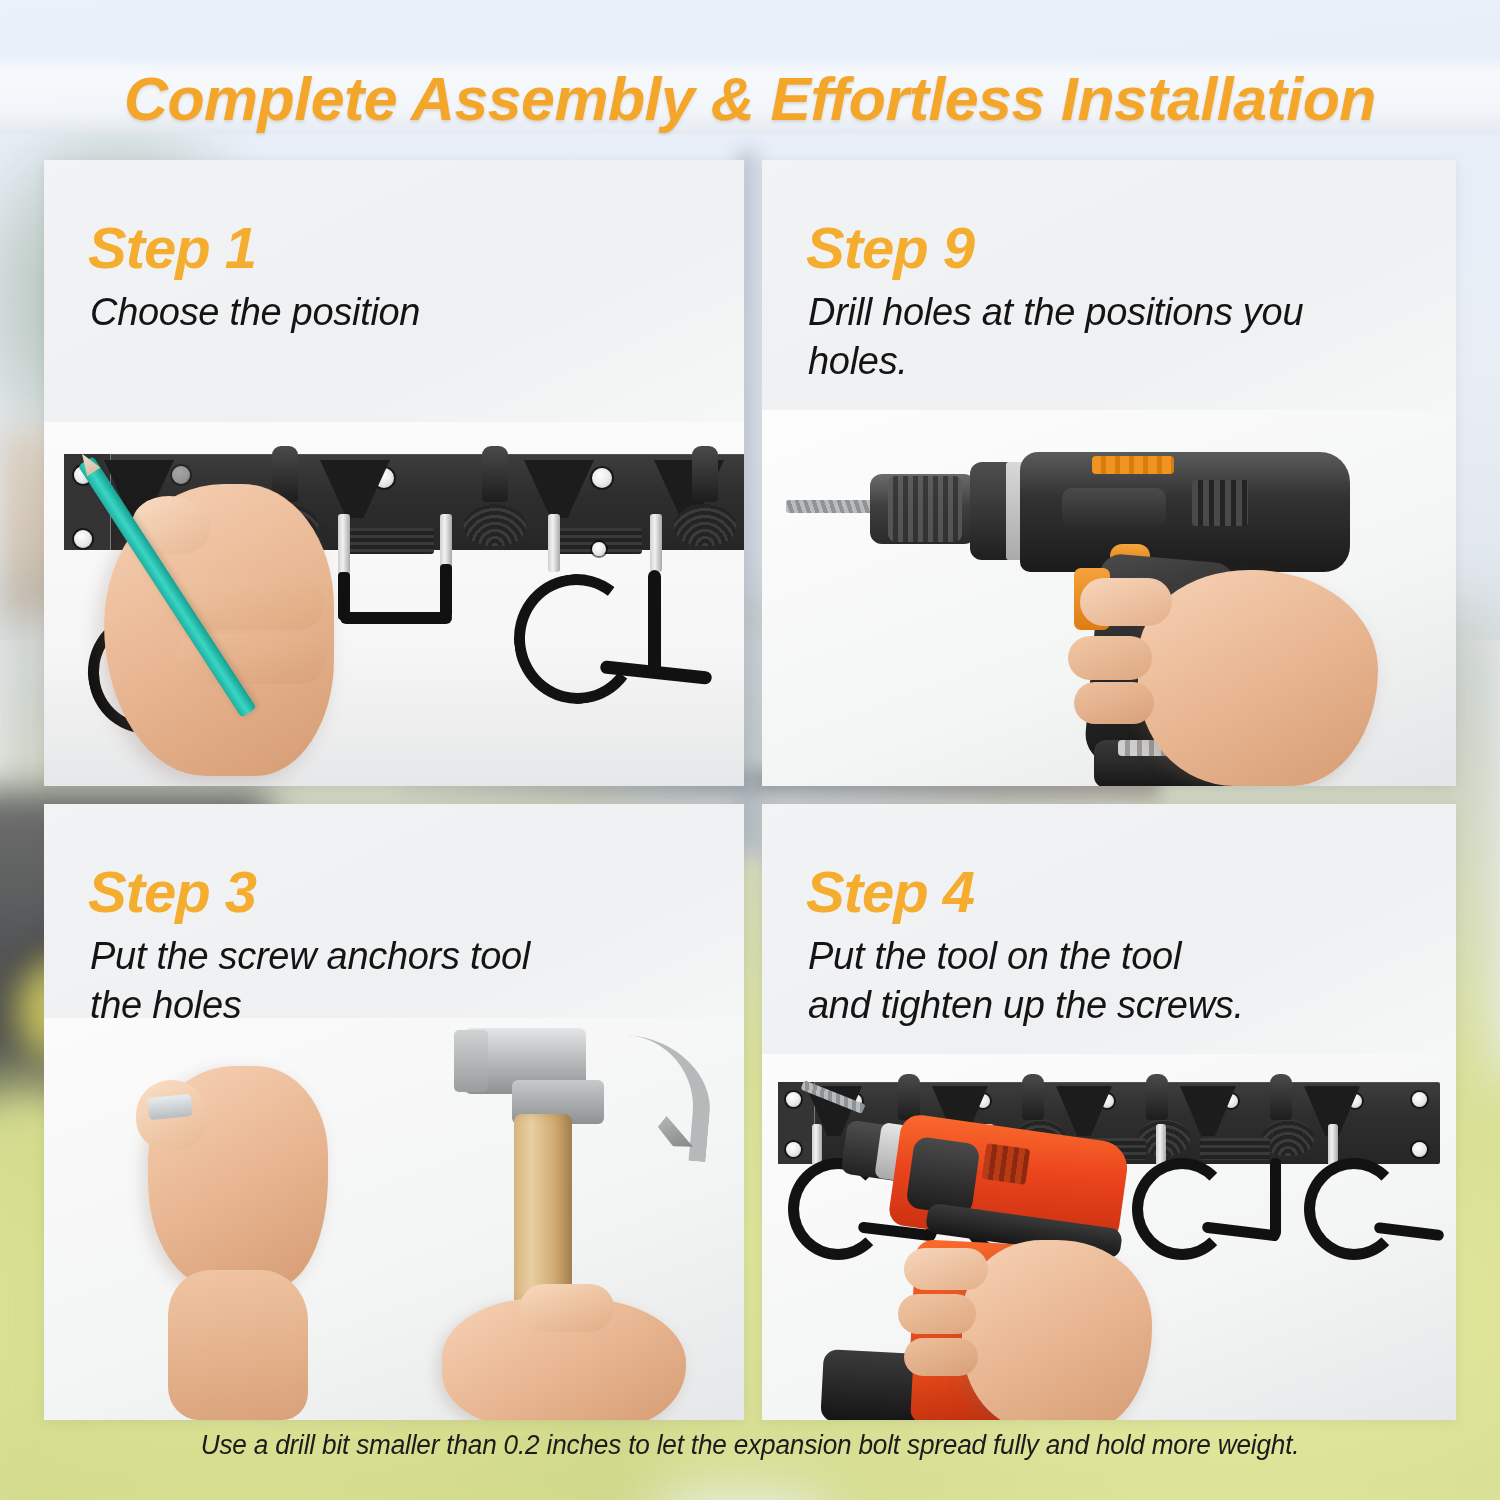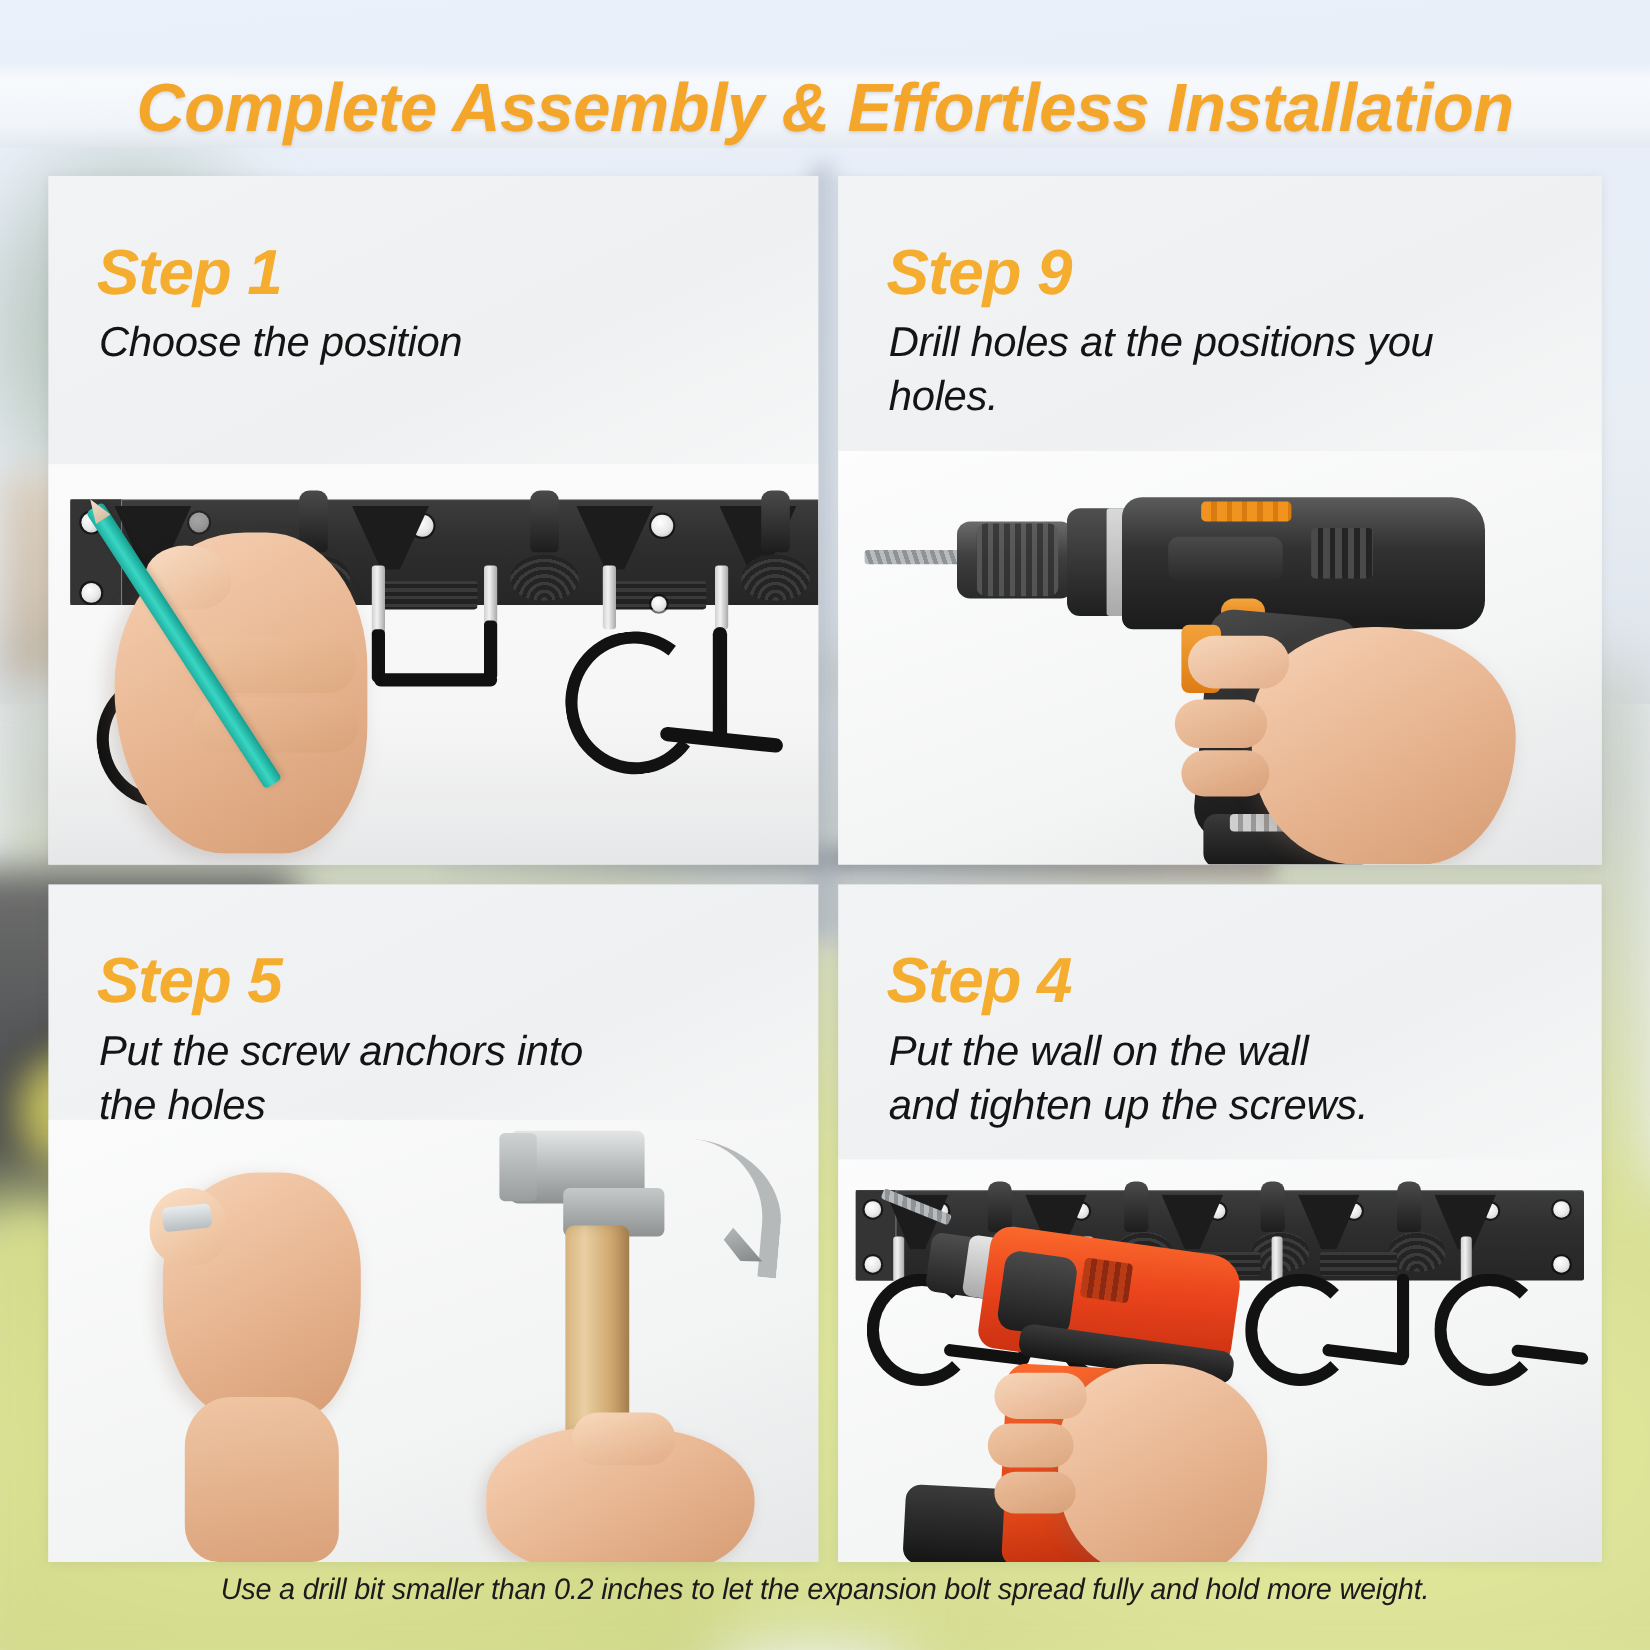--- a/index.html
+++ b/index.html
@@ -237,23 +237,23 @@
     <div class="skin" style="left:318px;top:168px;width:92px;height:48px;border-radius:24px;
          background:linear-gradient(160deg,#f7d6bb,#e4b08b);"></div>
     <div class="skin" style="left:306px;top:226px;width:84px;height:44px;border-radius:22px;
          background:linear-gradient(160deg,#f2c8a6,#dda882);"></div>
     <div class="skin" style="left:312px;top:272px;width:80px;height:42px;border-radius:21px;
          background:linear-gradient(160deg,#efc2a0,#d7a079);"></div>
   </div>
 </div>
 
 <div class="panel" id="panel-3">
-  <div class="step-head">Step 5</div>
+  <div class="step-head">Step 3</div>
   <div class="step-body">
-    <span>Put the screw anchors into</span><br>
+    <span>Put the screw anchors tool</span><br>
     <span>the holes</span>
   </div>
 
   <div class="photo" style="left:0;top:214px;width:700px;height:402px;
        background:linear-gradient(160deg,#fbfbfb 0%,#f3f4f4 60%,#e6e7e8 100%);">
 
     <div style="position:absolute;left:420px;top:10px;width:122px;height:66px;border-radius:7px;
          background:linear-gradient(180deg,#e3e5e6 0%,#b9bcbd 48%,#8e9192 100%);"></div>
     <div style="position:absolute;left:410px;top:12px;width:34px;height:62px;border-radius:5px;
          background:linear-gradient(180deg,#cfd2d3,#9a9d9e);"></div>
@@ -282,21 +282,21 @@
     <div class="skin" style="left:124px;top:252px;width:140px;height:150px;border-radius:30% 34% 18% 22%;
          background:linear-gradient(170deg,#f0c6a4,#d9a179);"></div>
     <div style="position:absolute;left:104px;top:78px;width:44px;height:22px;border-radius:5px;
          background:linear-gradient(180deg,#e8ecee,#b7bdc0);transform:rotate(-6deg);"></div>
   </div>
 </div>
 
 <div class="panel" id="panel-4">
   <div class="step-head">Step 4</div>
   <div class="step-body">
-    <span>Put the wall on the wall</span><br>
+    <span>Put the tool on the tool</span><br>
     <span>and tighten up the screws.</span>
   </div>
 
   <div class="photo" style="left:0;top:250px;width:694px;height:366px;
        background:linear-gradient(160deg,#fcfcfc 0%,#f4f5f5 62%,#e6e7e8 100%);">
 
     <div class="rail" style="left:16px;top:28px;width:662px;height:82px;"></div>
     <div class="rail-endplate" style="left:16px;top:28px;width:36px;height:82px;"></div>
     <div class="screwhole" style="left:24px;top:38px;width:15px;height:15px;"></div>
     <div class="screwhole" style="left:24px;top:88px;width:15px;height:15px;"></div>

